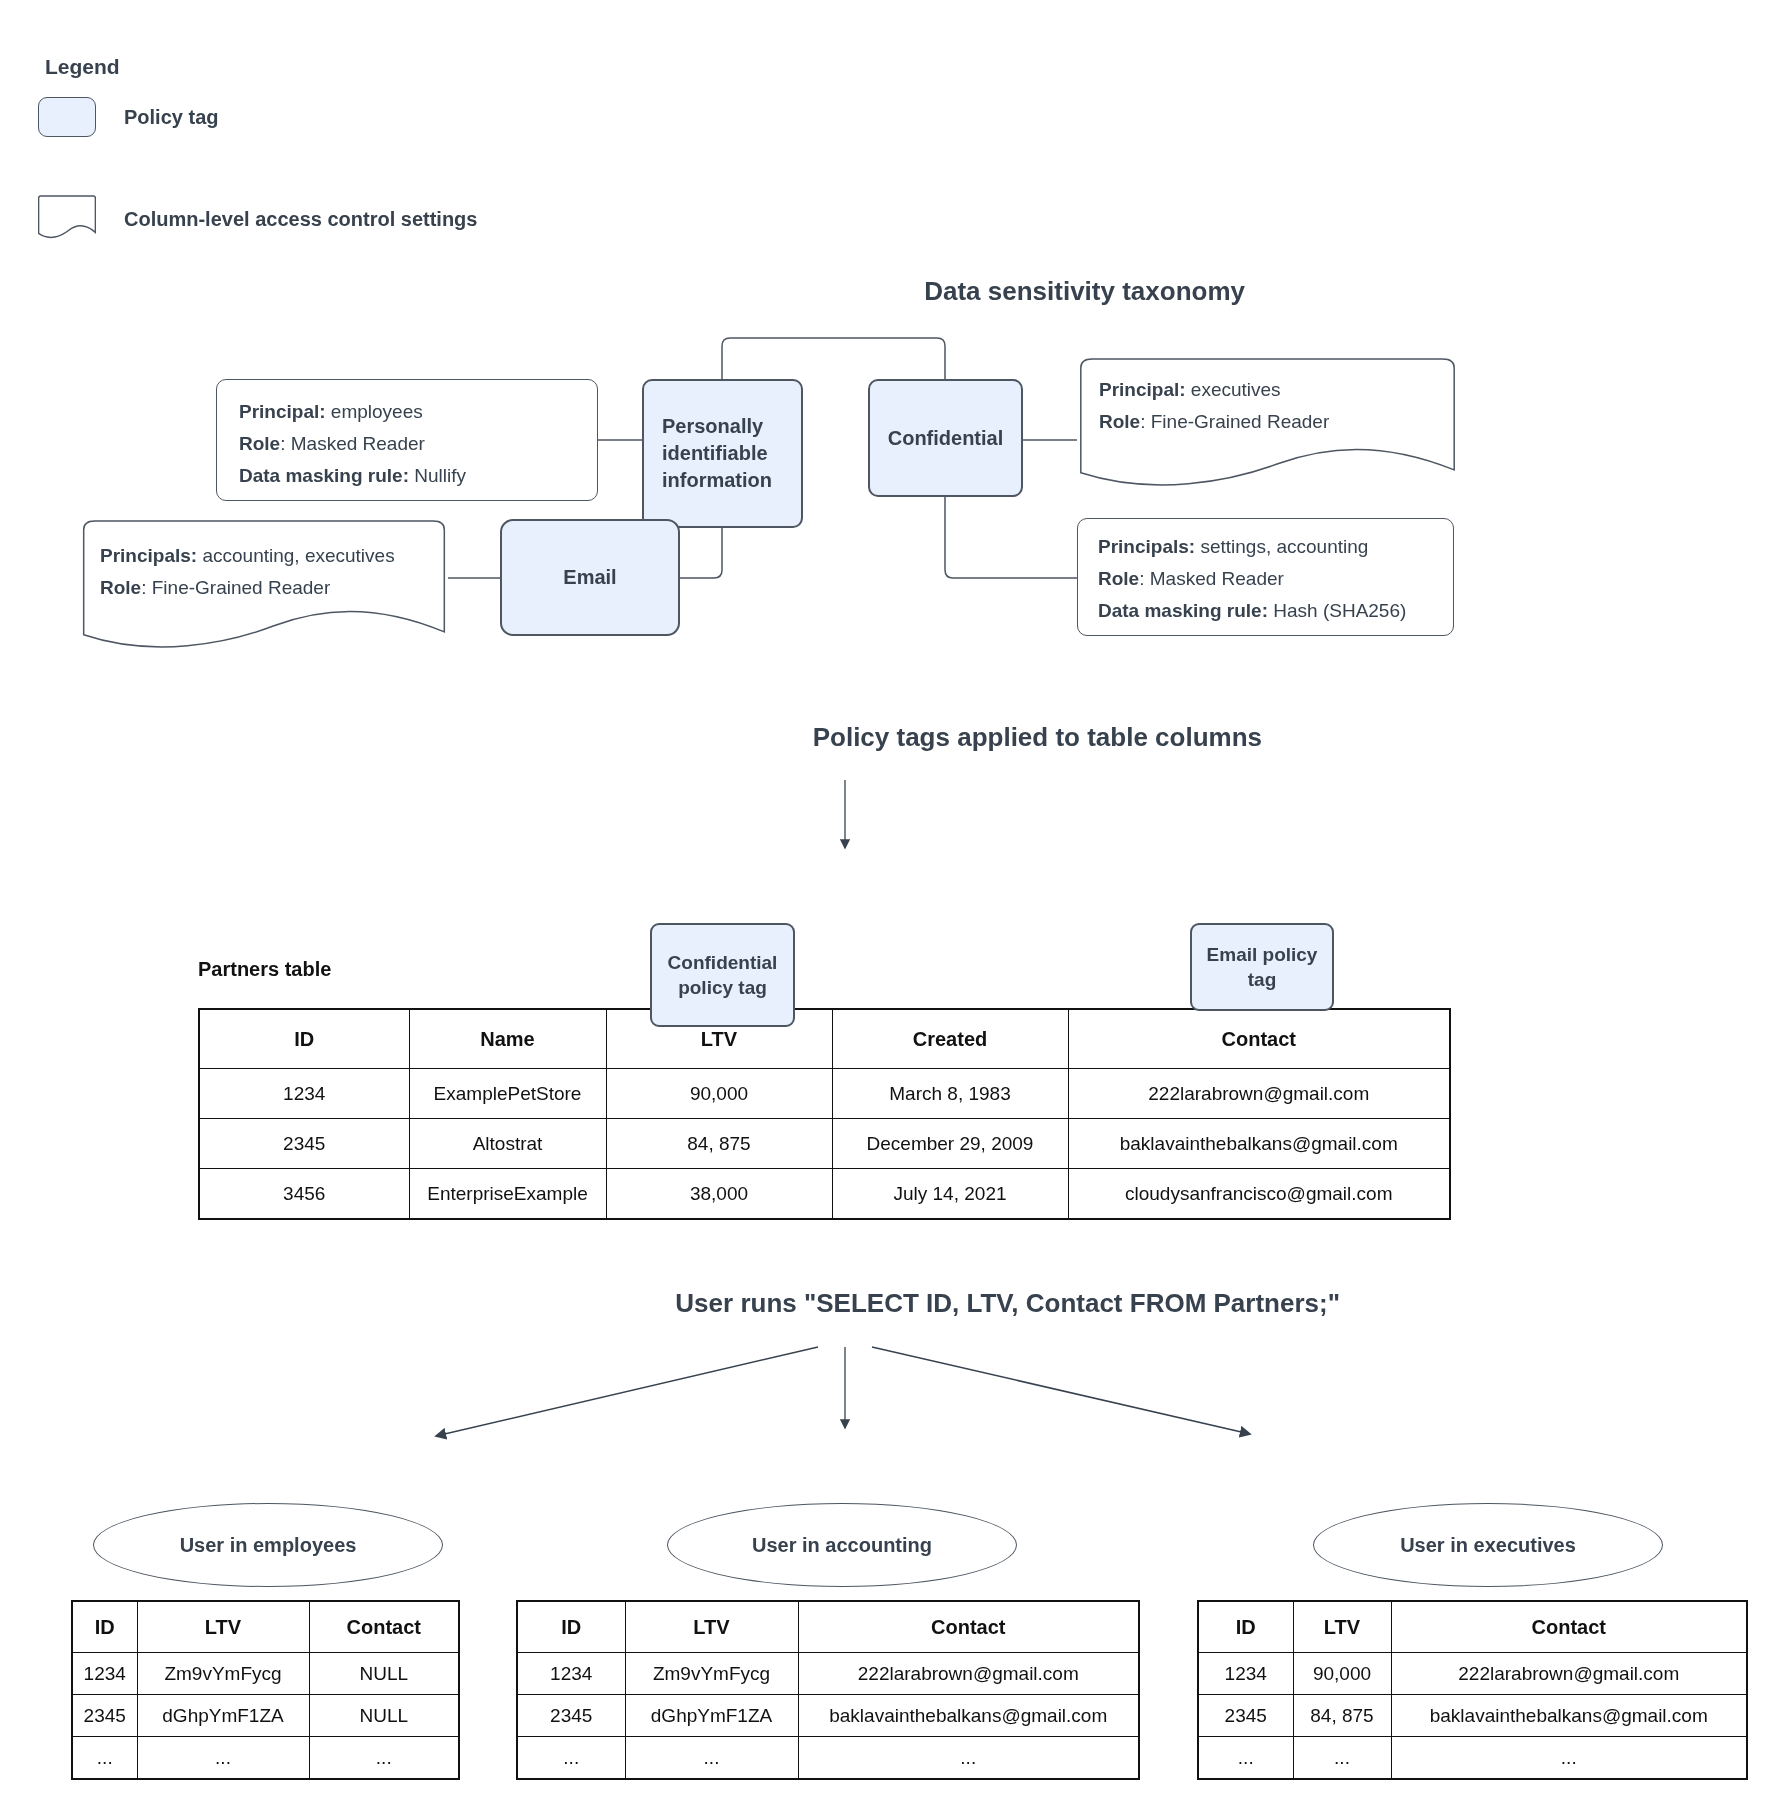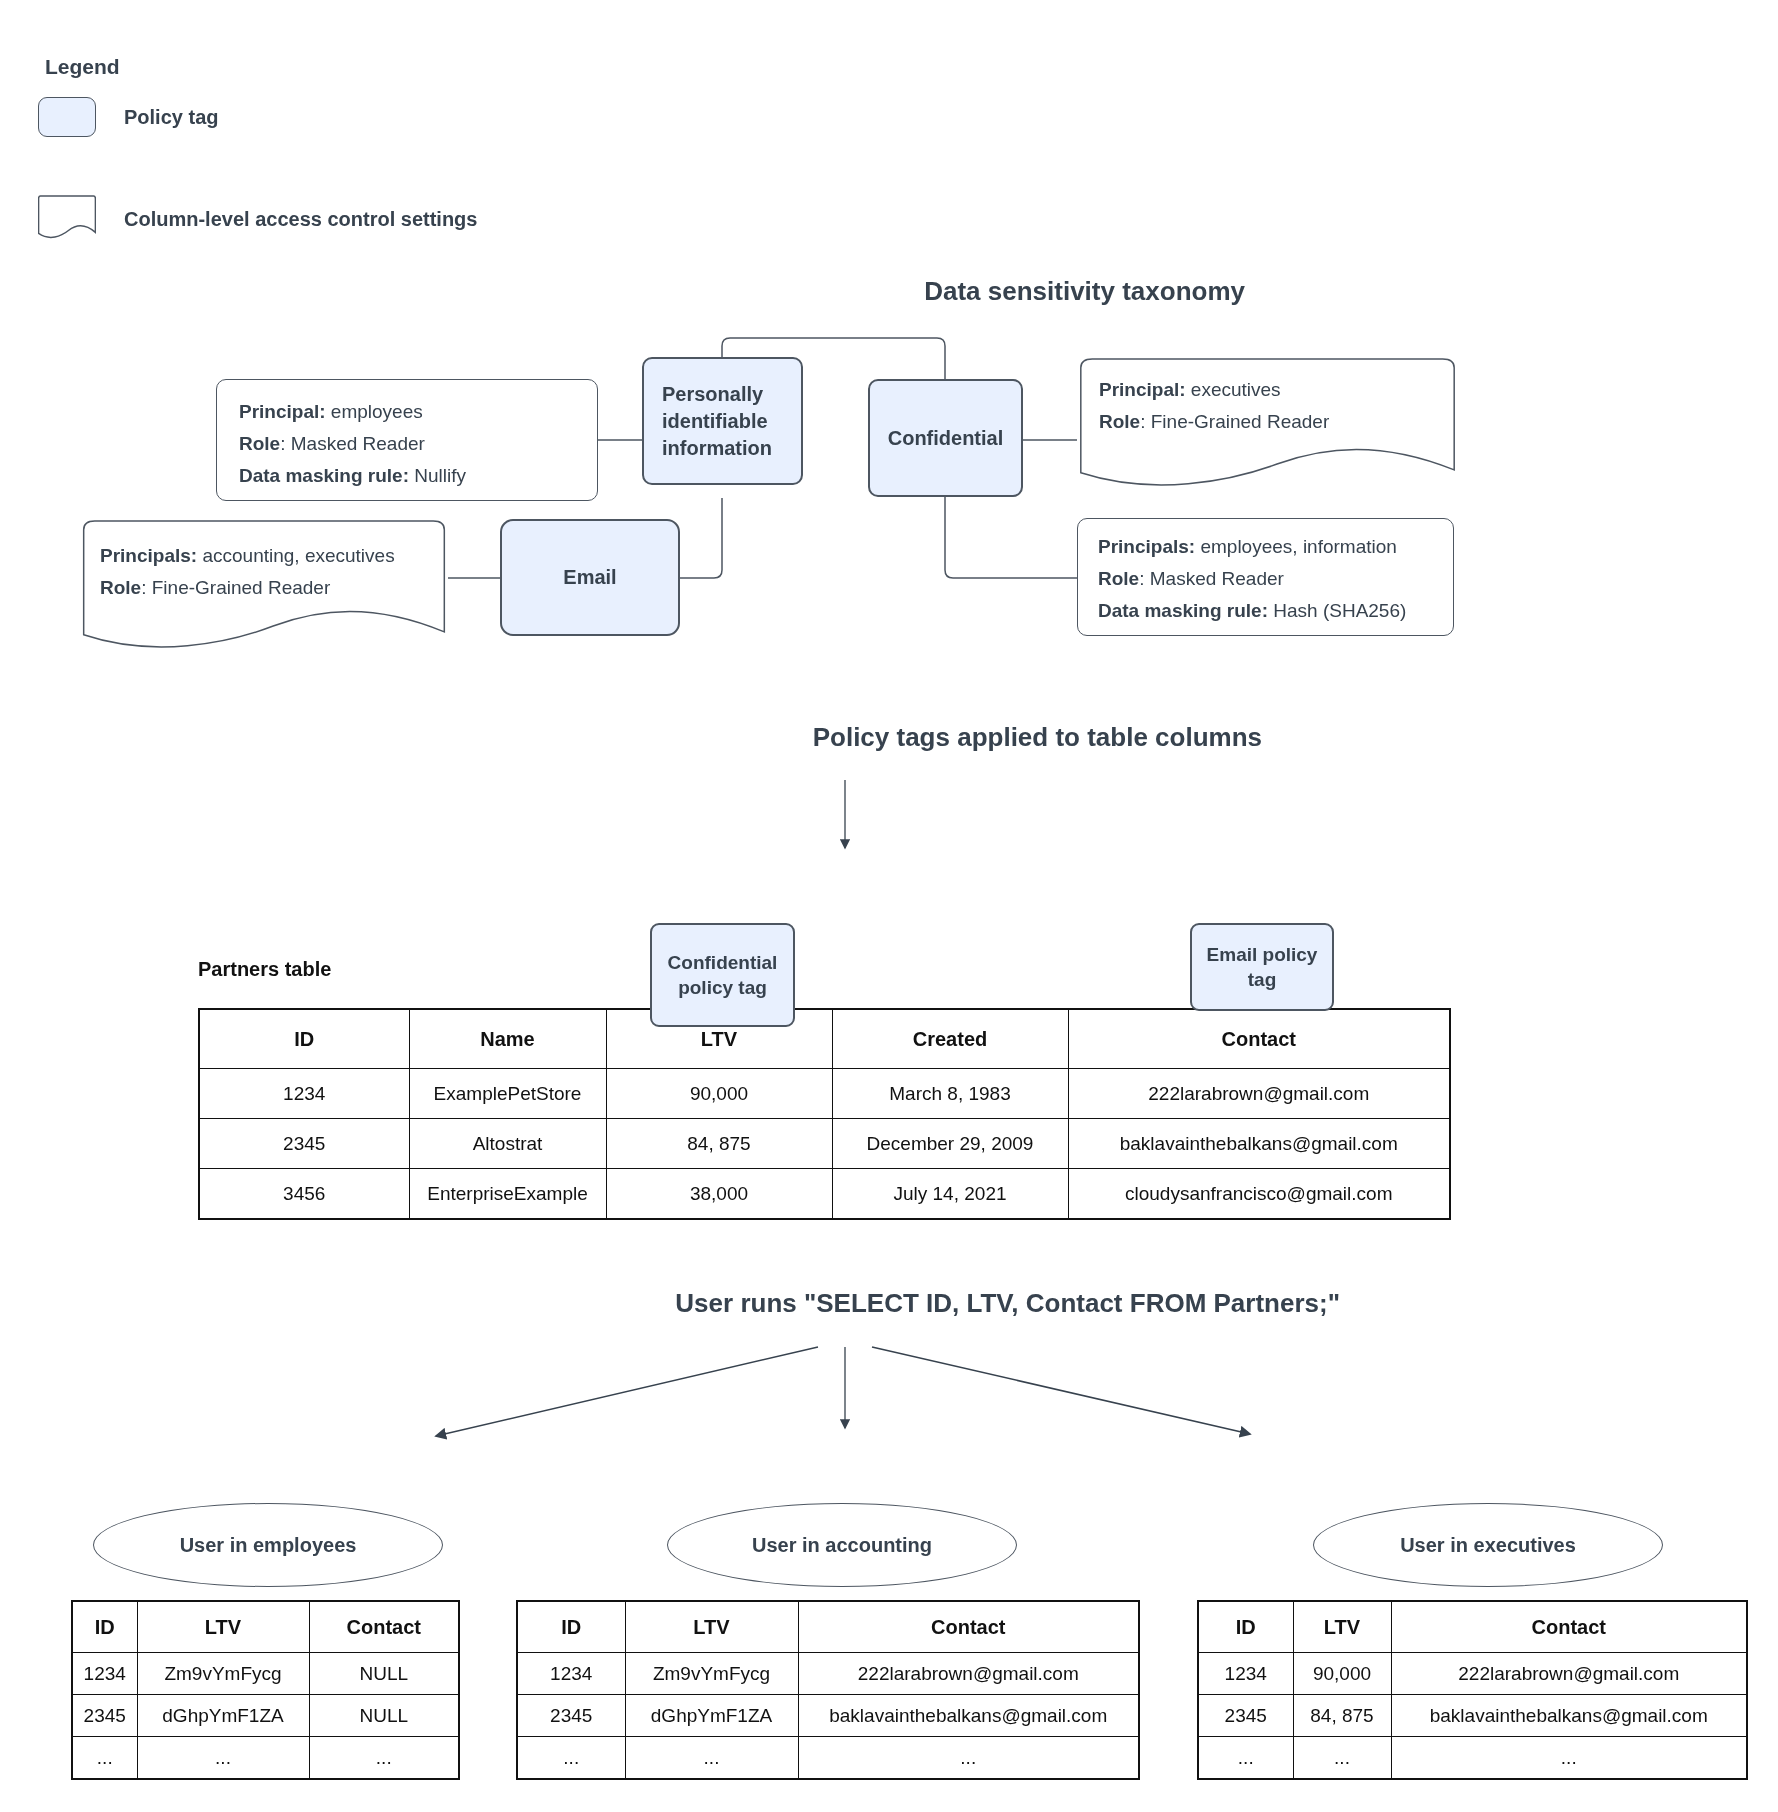--- a/index.html
+++ b/index.html
@@ -98,21 +98,21 @@
   </div>
 
   <div class="abs section-title" style="left:445px;top:276px;width:800px;">Data sensitivity taxonomy</div>
 
   <div class="abs plain-box" style="left:216px;top:379px;width:382px;height:122px;padding:16px 0 0 22px;">
     <div><span class="lbl">Principal:</span><span> employees</span></div>
     <div><span class="lbl">Role</span><span>: Masked Reader</span></div>
     <div><span class="lbl">Data masking rule:</span><span> Nullify</span></div>
   </div>
 
-  <div class="abs node-blue node-left" style="left:642px;top:357px;width:161px;height:128px;justify-content:center;">
+  <div class="abs node-blue node-left" style="left:642px;top:379px;width:161px;height:149px;justify-content:center;">
     <span>Personally identifiable information</span>
   </div>
 
   <div class="abs node-blue node-center" style="left:868px;top:379px;width:155px;height:118px;">
     <span>Confidential</span>
   </div>
 
   <div class="abs doc-box" style="left:1077px;top:356px;width:381px;height:146px;">
     <svg class="doc-shape" viewBox="0 0 200 100" preserveAspectRatio="none">
       <path d="M 8 2 L 192 2 Q 198 2 198 8 L 198 78 C 160 58 130 62 105 74 C 80 86 40 96 2 80 L 2 8 Q 2 2 8 2 Z" fill="#ffffff" stroke="#4d5661" stroke-width="1.5" vector-effect="non-scaling-stroke"></path>
@@ -131,21 +131,21 @@
       <div><span class="lbl">Principals:</span><span> accounting, executives</span></div>
       <div><span class="lbl">Role</span><span>: Fine-Grained Reader</span></div>
     </div>
   </div>
 
   <div class="abs node-blue node-center" style="left:500px;top:519px;width:180px;height:117px;border-radius:13px;">
     <span>Email</span>
   </div>
 
   <div class="abs plain-box" style="left:1077px;top:518px;width:377px;height:118px;padding:12px 0 0 20px;">
-    <div><span class="lbl">Principals:</span><span> employees, information</span></div>
+    <div><span class="lbl">Principals:</span><span> settings, accounting</span></div>
     <div><span class="lbl">Role</span><span>: Masked Reader</span></div>
     <div><span class="lbl">Data masking rule:</span><span> Hash (SHA256)</span></div>
   </div>
 
   <div class="abs section-title" style="left:462px;top:722px;width:800px;">Policy tags applied to table columns</div>
 
   <div class="abs callout" style="left:650px;top:923px;width:145px;height:104px;">
     <span>Confidential policy tag</span>
   </div>
   <div class="abs callout" style="left:1190px;top:923px;width:144px;height:88px;padding:0 14px;">

